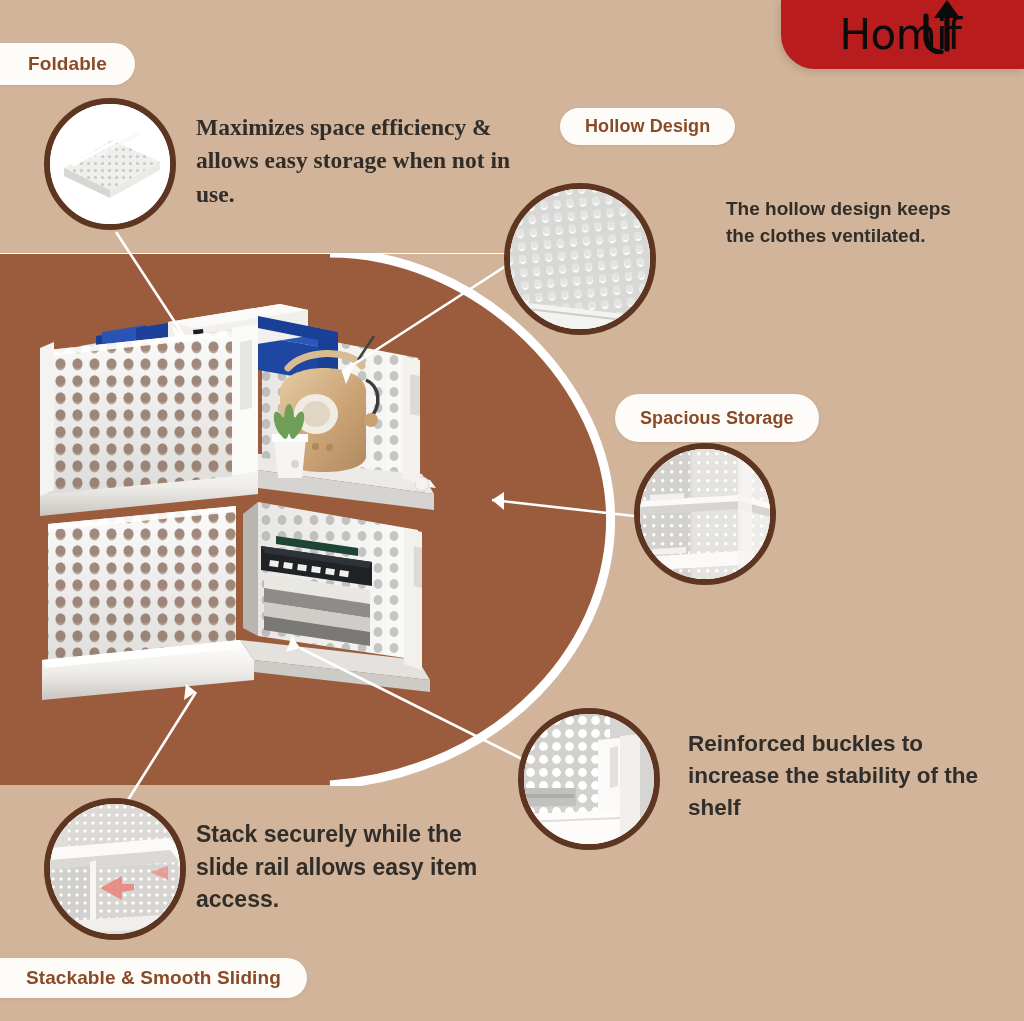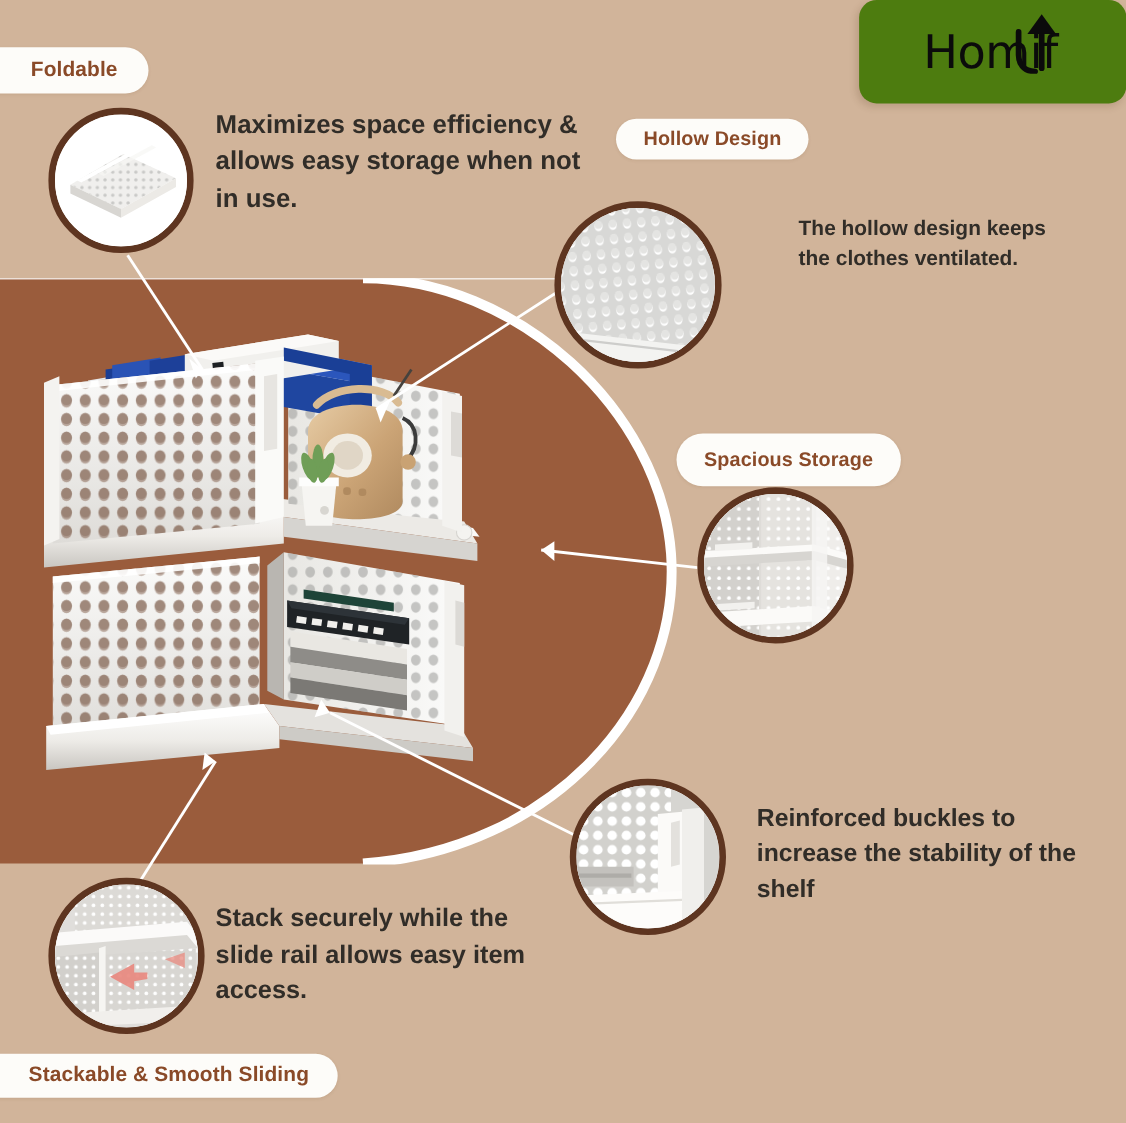--- a/index.html
+++ b/index.html
@@ -24,29 +24,28 @@
     background: #d1b49a;
     overflow: hidden;
   }
 
   
   .brand-card {
     position: absolute;
     top: 0;
     right: 0;
     width: 243px;
-    height: 94px;
-    background: #4d7c0f;
+    height: 69px;
+    background: #b91c1c;
     border-bottom-left-radius: 34px;
     box-shadow: -2px 3px 7px rgba(90,60,35,0.18);
     display: flex;
     align-items: center;
     justify-content: center;
     z-index: 40;
-    border-radius: 16px;
   }
   .brand-logo {
     position: relative;
     display: flex;
     align-items: baseline;
     font-size: 42px;
     letter-spacing: -0.5px;
     color: #0b0b0b;
     font-weight: 400;
     font-family: "DejaVu Sans", sans-serif;
@@ -149,21 +148,21 @@
 
   
   .feature-text {
     position: absolute;
     color: #312d28;
     font-weight: bold;
     line-height: 1.42;
     z-index: 28;
     font-family: "Liberation Sans", sans-serif;
   }
-  .text-foldable  { left: 196px; top: 97px; width: 348px; font-size: 23.5px; }
+  .text-foldable  { left: 196px; top: 111px; width: 348px; font-size: 23.5px; font-family: Liberation Serif, serif; }
   .text-hollow    { left: 680px; top: 196px; width: 250px; font-size: 19px; margin-left: 46px; }
   .text-spacious  { left: 795px; top: 455px; width: 215px; font-size: 22.5px; }
   .text-snap      { left: 688px; top: 728px; width: 300px; font-size: 22.5px; }
   .text-stackable { left: 196px; top: 818px; width: 310px; font-size: 23px; }
 
   
   .connectors {
     position: absolute;
     inset: 0;
     width: 1024px;

